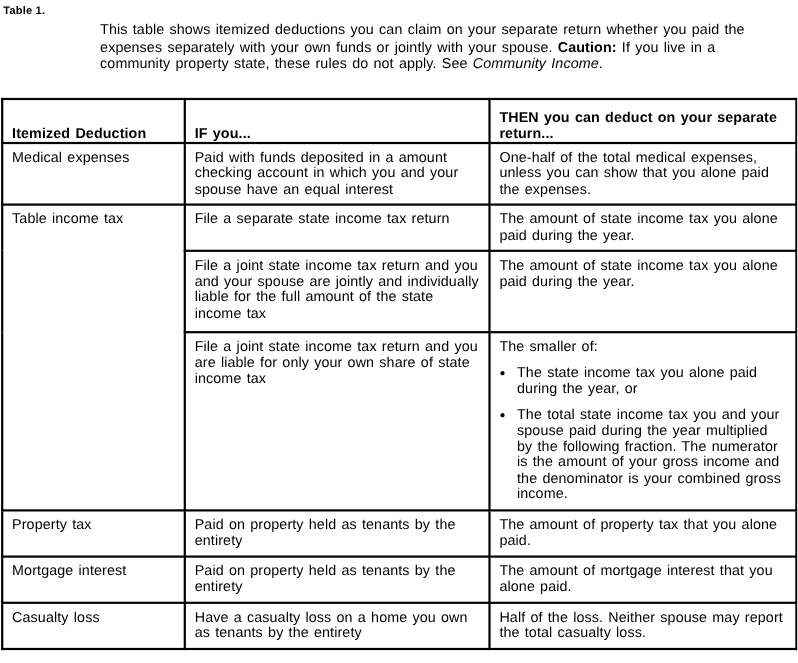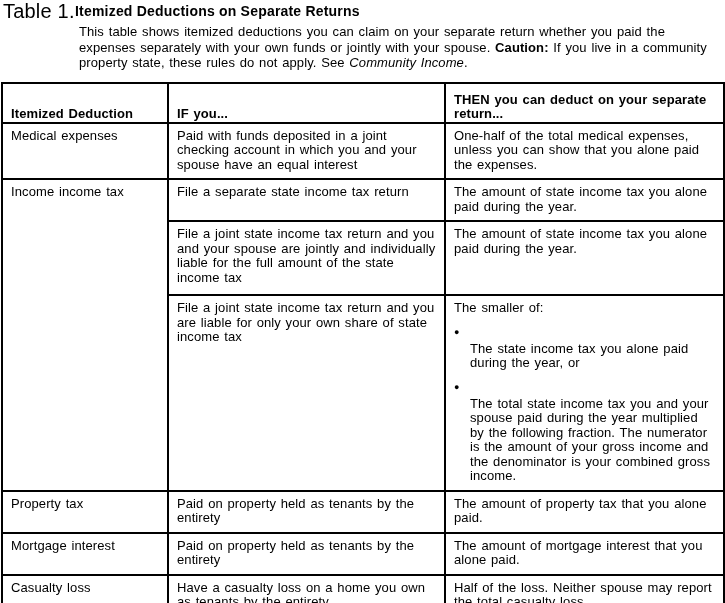--- a/index.html
+++ b/index.html
@@ -20,34 +20,35 @@
 
   
   .caption {
     display: flex;
     align-items: flex-start;
     margin: 0 0 7px 2px;
   }
   .caption-label {
     flex: none;
     width: 72px;
-    font-size: 20px;
+    font-size: 10px;
     line-height: 16px;
     letter-spacing: 0.2px;
+    font-weight: bold;
   }
   .caption-body { flex: 1; }
   .caption-heading {
     margin: 0 0 5px 0;
     font-size: 14px;
     font-weight: bold;
     line-height: 16px;
     letter-spacing: 0.2px;
   }
   .caption-intro {
-    margin: 4px;
+    margin: 16px;
     max-width: 628px;
     font-size: 13px;
     line-height: 15.5px;
     word-spacing: 1px;
     letter-spacing: 0.1px;
   }
 
   
   table.deductions {
     width: 722px;
@@ -83,56 +84,55 @@
   .bullet-item {
     display: flex;
     margin-top: 9px;
   }
   .bullet-glyph {
     flex: none;
     width: 16px;
     font-size: 9px;
     line-height: 14.5px;
   }
-  .bullet-text { flex: 1; margin-top: 17px; }
+  .bullet-text { flex: 1; }
 </style>
 </head>
 <body>
 
 <div class="page">
 
   <div class="caption">
     <span class="caption-label">Table 1.</span>
     <div class="caption-body">
-      <h1 class="caption-heading">Itemized Deductions on Separate Returns</h1>
       <p class="caption-intro"><span>This table shows itemized deductions you can claim on your separate return whether you paid the expenses separately with your own funds or jointly with your spouse. </span><b>Caution:</b><span> If you live in a community property state, these rules do not apply. See </span><i>Community Income</i><span>.</span></p>
     </div>
   </div>
 
   <table class="deductions">
     <colgroup>
       <col style="width:166px">
       <col style="width:277px">
       <col style="width:279px">
     </colgroup>
     <thead>
       <tr class="row-header">
         <th>Itemized Deduction</th>
         <th>IF you...</th>
         <th>THEN you can deduct on your separate return...</th>
       </tr>
     </thead>
     <tbody>
       <tr class="row-medical">
         <td>Medical expenses</td>
-        <td>Paid with funds deposited in a joint checking account in which you and your spouse have an equal interest</td>
+        <td>Paid with funds deposited in a amount checking account in which you and your spouse have an equal interest</td>
         <td>One-half of the total medical expenses, unless you can show that you alone paid the expenses.</td>
       </tr>
       <tr class="row-state-1">
-        <td rowspan="3">Income income tax</td>
+        <td rowspan="3">Table income tax</td>
         <td>File a separate state income tax return</td>
         <td>The amount of state income tax you alone paid during the year.</td>
       </tr>
       <tr class="row-state-2">
         <td>File a joint state income tax return and you and your spouse are jointly and individually liable for the full amount of the state income tax</td>
         <td>The amount of state income tax you alone paid during the year.</td>
       </tr>
       <tr class="row-state-3">
         <td>File a joint state income tax return and you are liable for only your own share of state income tax</td>
         <td>

